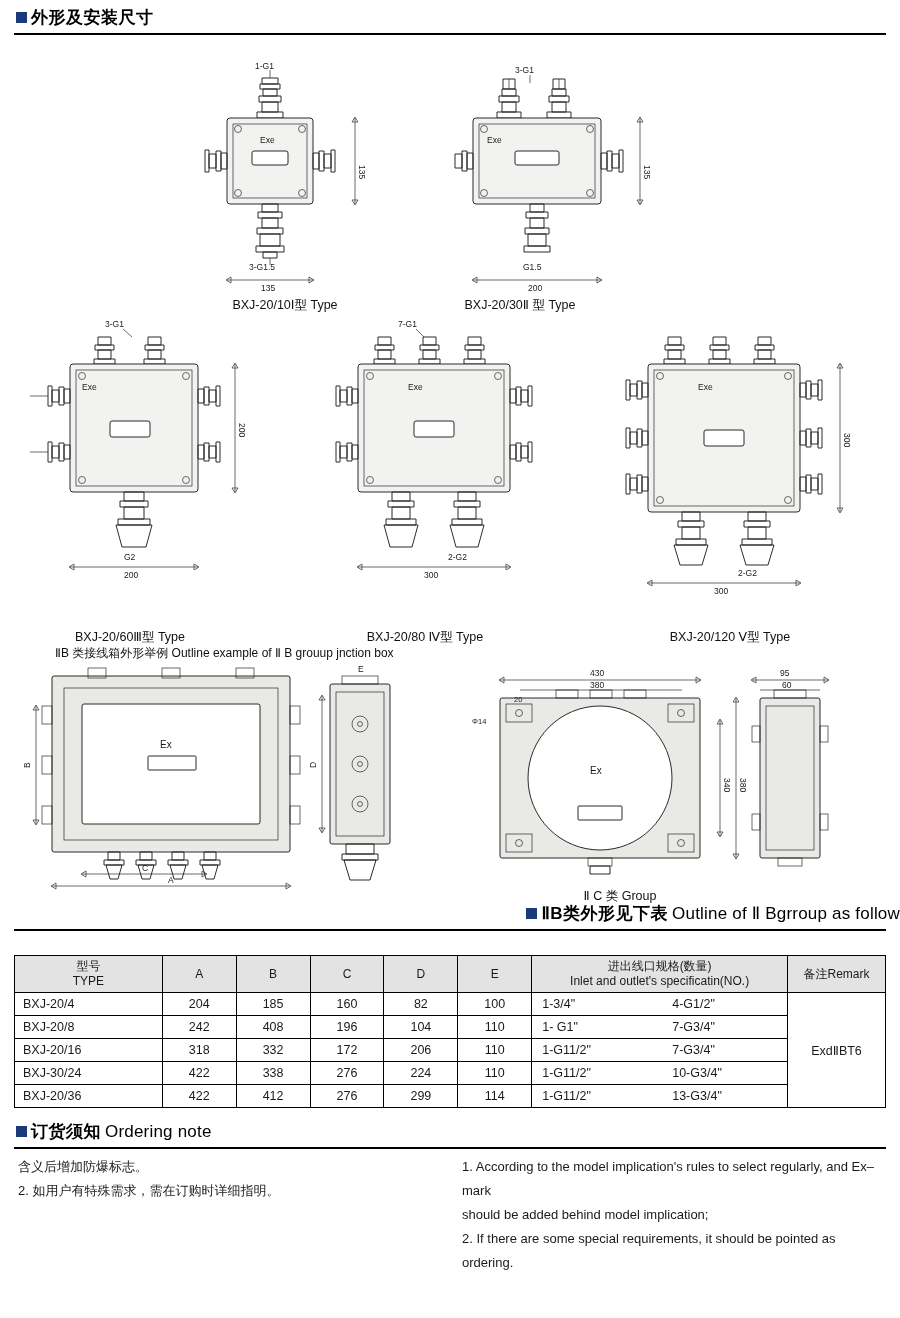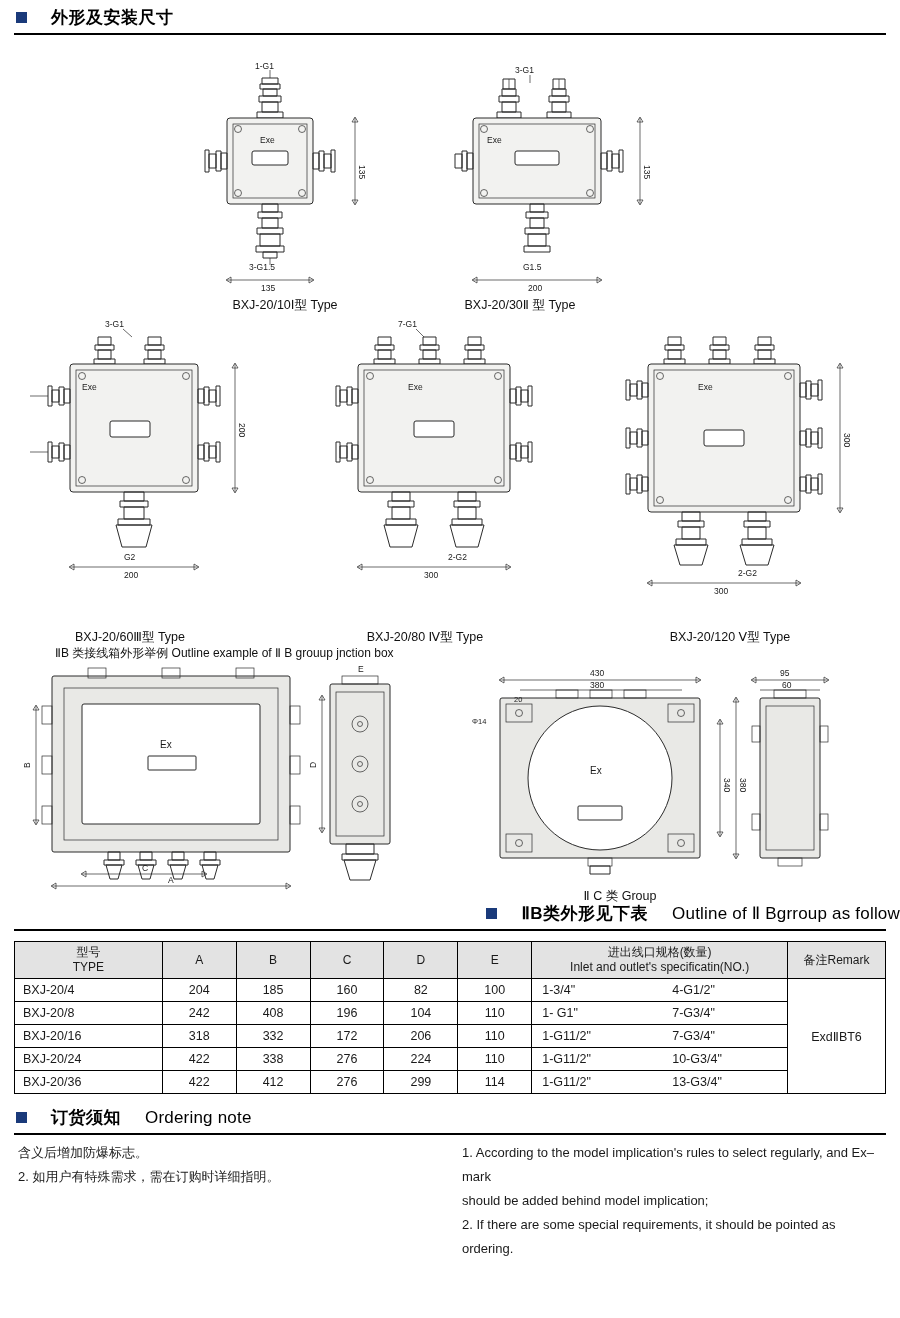--- a/index.html
+++ b/index.html
@@ -12,21 +12,21 @@
     position: relative;
     font-family: "Liberation Sans", sans-serif;
     color: #1a1a1a;
     overflow: hidden;
   }
 
   
   .section-head {
     display: flex;
     align-items: center;
-    gap: 24px;
+    gap: 4px;
     padding: 12px 0 0 16px;
   }
   .sq {
     width: 11px; height: 11px;
     background: #1a3a7a;
     display: inline-block;
     flex: 0 0 auto;
   }
   .head-cn {
     font-size: 17px;
@@ -620,21 +620,21 @@
   <div style="position:absolute; left:520px; top:210px; width:200px;" class="cap">Ⅱ C 类 Group</div>
 </div>
 
 <div class="section-head" style="padding-top:4px;justify-content:flex-end;">
   <span class="sq"></span>
   <span class="head-cn">ⅡB类外形见下表</span>
   <span class="head-en">Outline of Ⅱ Bgrroup as follow</span>
 </div>
 <div class="rule"></div>
 
-<div style="padding-top:10px;">
+<div style="padding-top:24px;">
 <table class="spec">
   <thead>
     <tr>
       <th style="width:148px;">
         <div>型号</div>
         <div>TYPE</div>
       </th>
       <th style="width:74px;">A</th>
       <th style="width:74px;">B</th>
       <th style="width:74px;">C</th>
@@ -685,21 +685,21 @@
       <td>206</td>
       <td>110</td>
       <td class="inlet">
         <span class="inlet-flex">
               <span>1-G11/2"</span>
               <span>7-G3/4"</span>
             </span>
       </td>
     </tr>
     <tr>
-      <td class="model">BXJ-20/24</td>
+      <td class="model">BXJ-30/24</td>
       <td>422</td>
       <td>338</td>
       <td>276</td>
       <td>224</td>
       <td>110</td>
       <td class="inlet">
         <span class="inlet-flex">
               <span>1-G11/2"</span>
               <span>10-G3/4"</span>
             </span>

